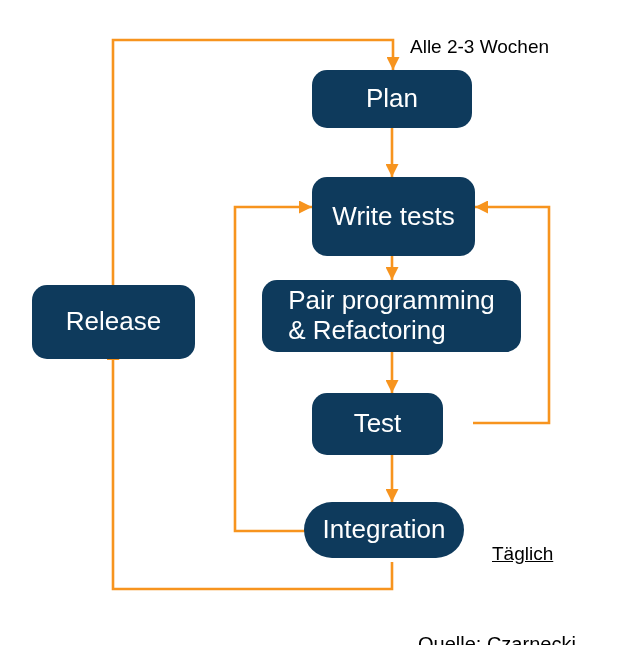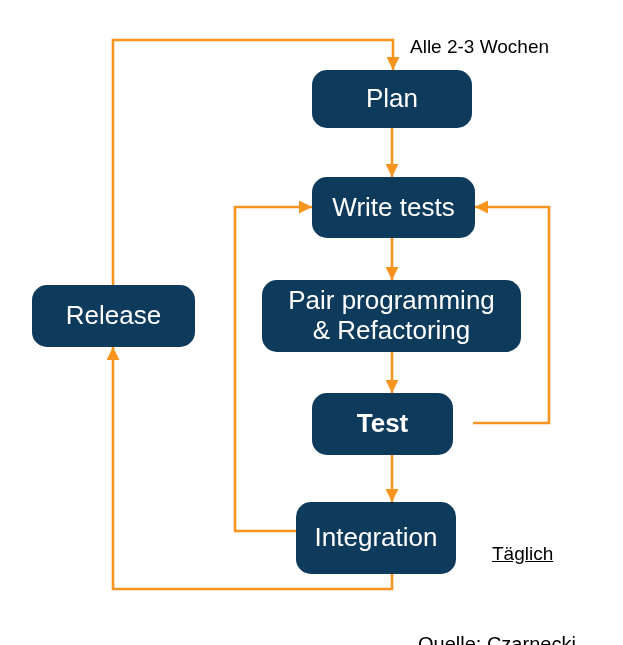--- a/index.html
+++ b/index.html
@@ -34,29 +34,29 @@
   .node{
     position:absolute;
     background:var(--node-fill);
     border-radius:15px;
     color:var(--node-text);
     font-size:26px;
     line-height:1.15;
     display:flex;
     align-items:center;
     justify-content:center;
-    text-align:center;
+    text-align:left;
     white-space:pre-line;
   }
   .node-plan       {left:312px;top:70px; width:160px;height:58px;}
-  .node-write-tests{left:312px;top:177px;width:163px;height:61px;}
+  .node-write-tests{left:312px;top:177px;width:163px;height:79px;}
   .node-pair       {left:262px;top:280px;width:259px;height:72px;}
-  .node-test       {left:312px;top:393px;width:141px;height:62px;font-weight:bold;}
-  .node-integration{left:296px;top:502px;width:160px;height:72px;}
-  .node-release    {left:32px; top:285px;width:163px;height:62px;}
+  .node-test       {left:312px;top:393px;width:131px;height:62px;}
+  .node-integration{left:304px;top:502px;width:160px;height:56px;border-radius:28px;}
+  .node-release    {left:32px; top:285px;width:163px;height:74px;}
   .annotation{
     position:absolute;
     color:var(--annotation-text);
     font-size:19px;
     white-space:nowrap;
     margin-top:24px;
   }
   .annotation-cycle {left:410px;top:12px;}
   .annotation-daily {left:492px;top:519px;text-decoration:underline;}
   .annotation-source{left:418px;top:609px;font-size:20px;}

